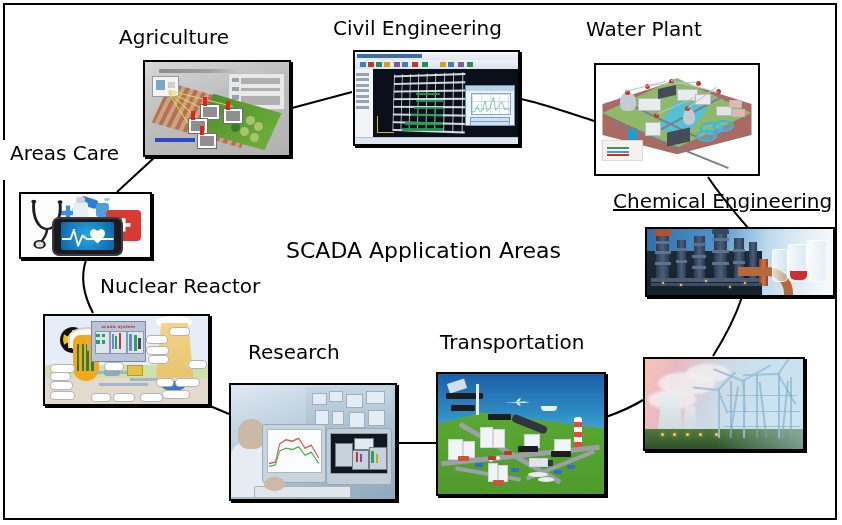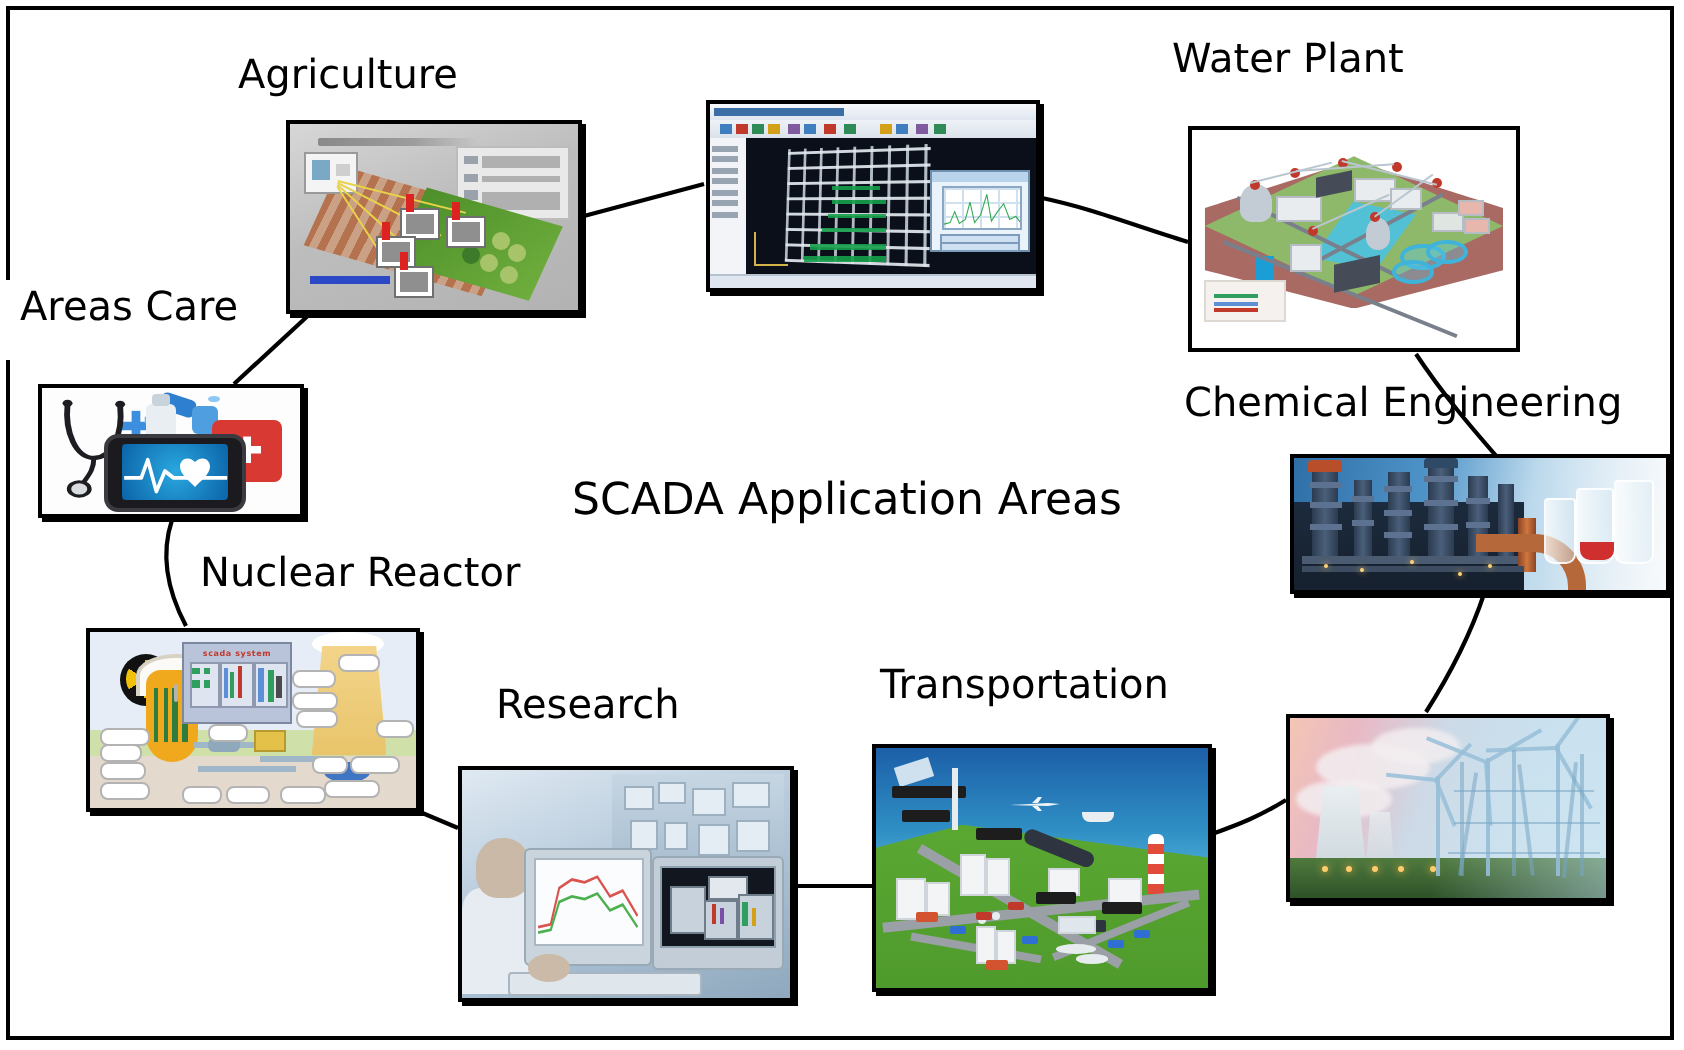--- a/index.html
+++ b/index.html
@@ -187,22 +187,23 @@
     <path d="M 86 260 C 80 278, 84 296, 93 313"></path>
     <path d="M 210 406 L 229 414"></path>
     <path d="M 397 443 L 436 443"></path>
     <path d="M 606 417 C 620 412, 630 408, 643 400"></path>
     <path d="M 742 297 C 736 315, 727 334, 713 356"></path>
   </svg>
 
   <div class="title" style="left:286px;top:239px;">SCADA Application Areas</div>
 
   <div class="node-label" style="left:119px;top:26px;">Agriculture</div>
+  <div class="node-label" style="left:333px;top:17px;">Civil Engineering</div>
   <div class="node-label" style="left:586px;top:18px;">Water Plant</div>
-  <div class="node-label" style="left:592px;top:190px;">Chemical Engineering</div>
+  <div class="node-label" style="left:613px;top:190px;text-decoration:underline;">Chemical Engineering</div>
   <div class="node-label" style="left:10px;top:142px;">Areas Care</div>
   <div class="node-label" style="left:100px;top:275px;">Nuclear Reactor</div>
   <div class="node-label" style="left:248px;top:341px;text-align:center;">Research</div>
   <div class="node-label" style="left:440px;top:331px;">Transportation</div>
 
   <div class="thumb" style="left:143px;top:60px;width:148px;height:97px;box-shadow:2px 2px 0 #000;">
     <div class="inner">
       <div class="ag-bg"></div>
       <div class="ag-head"></div>
       <div class="ag-panel">

